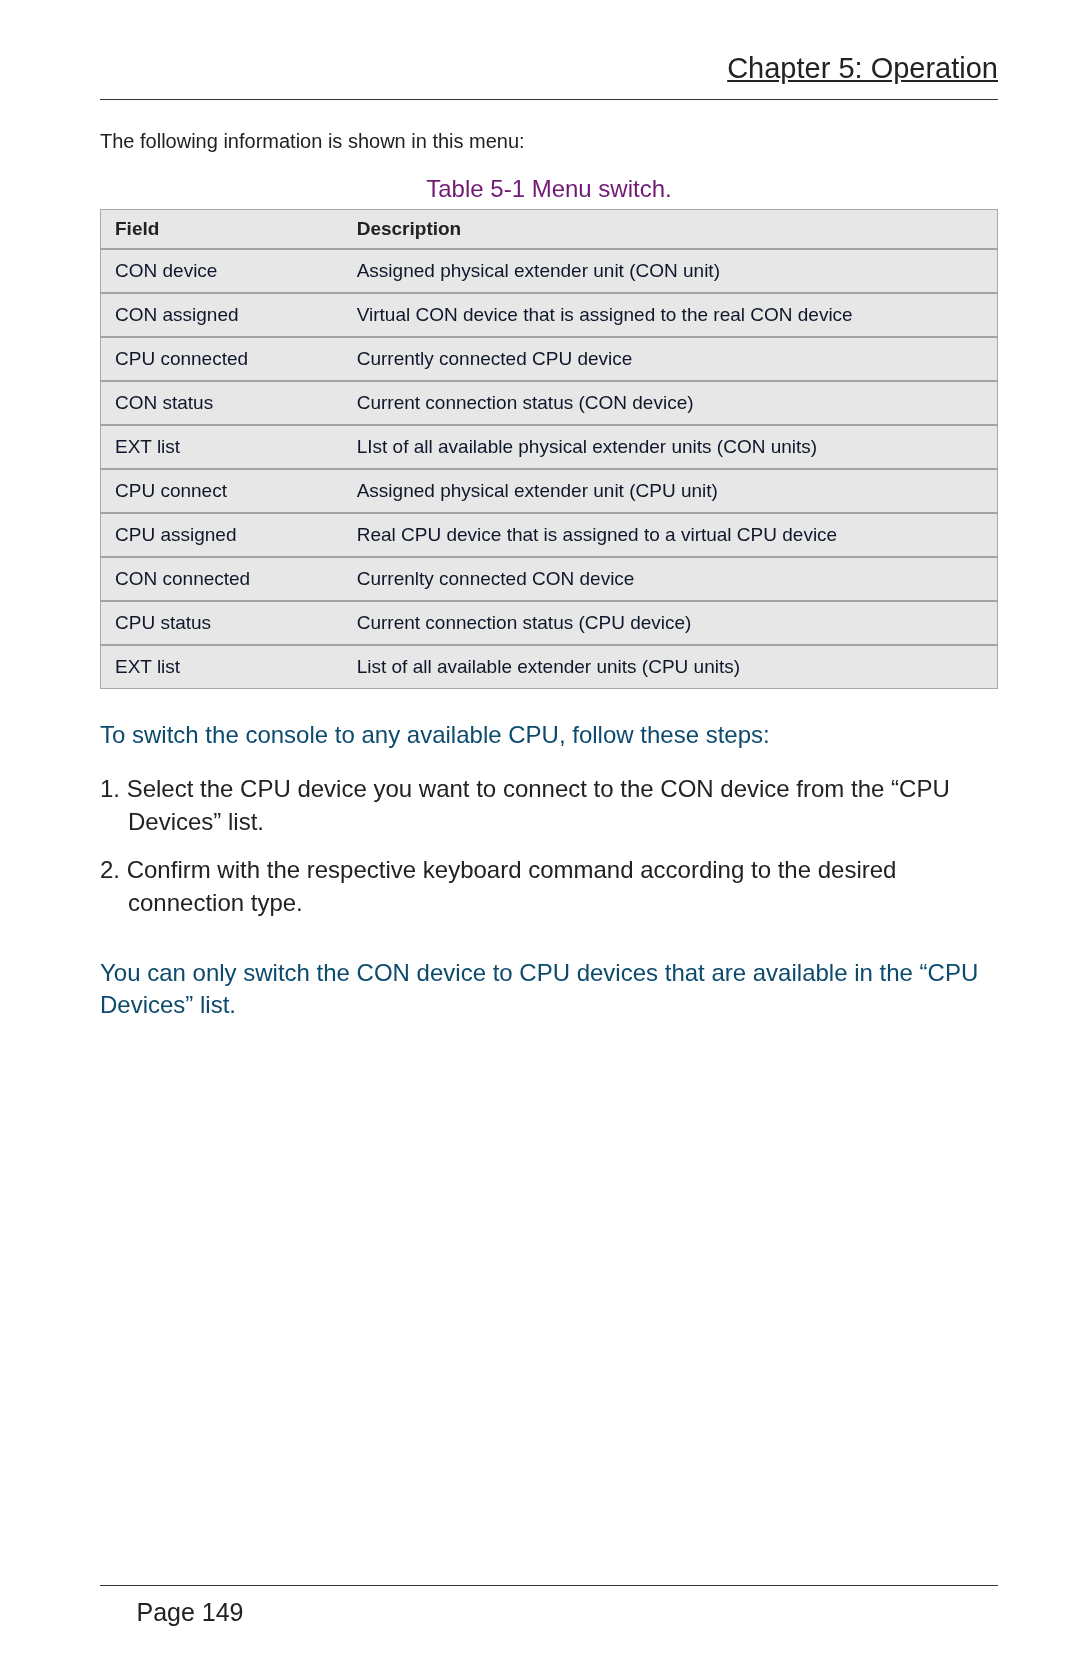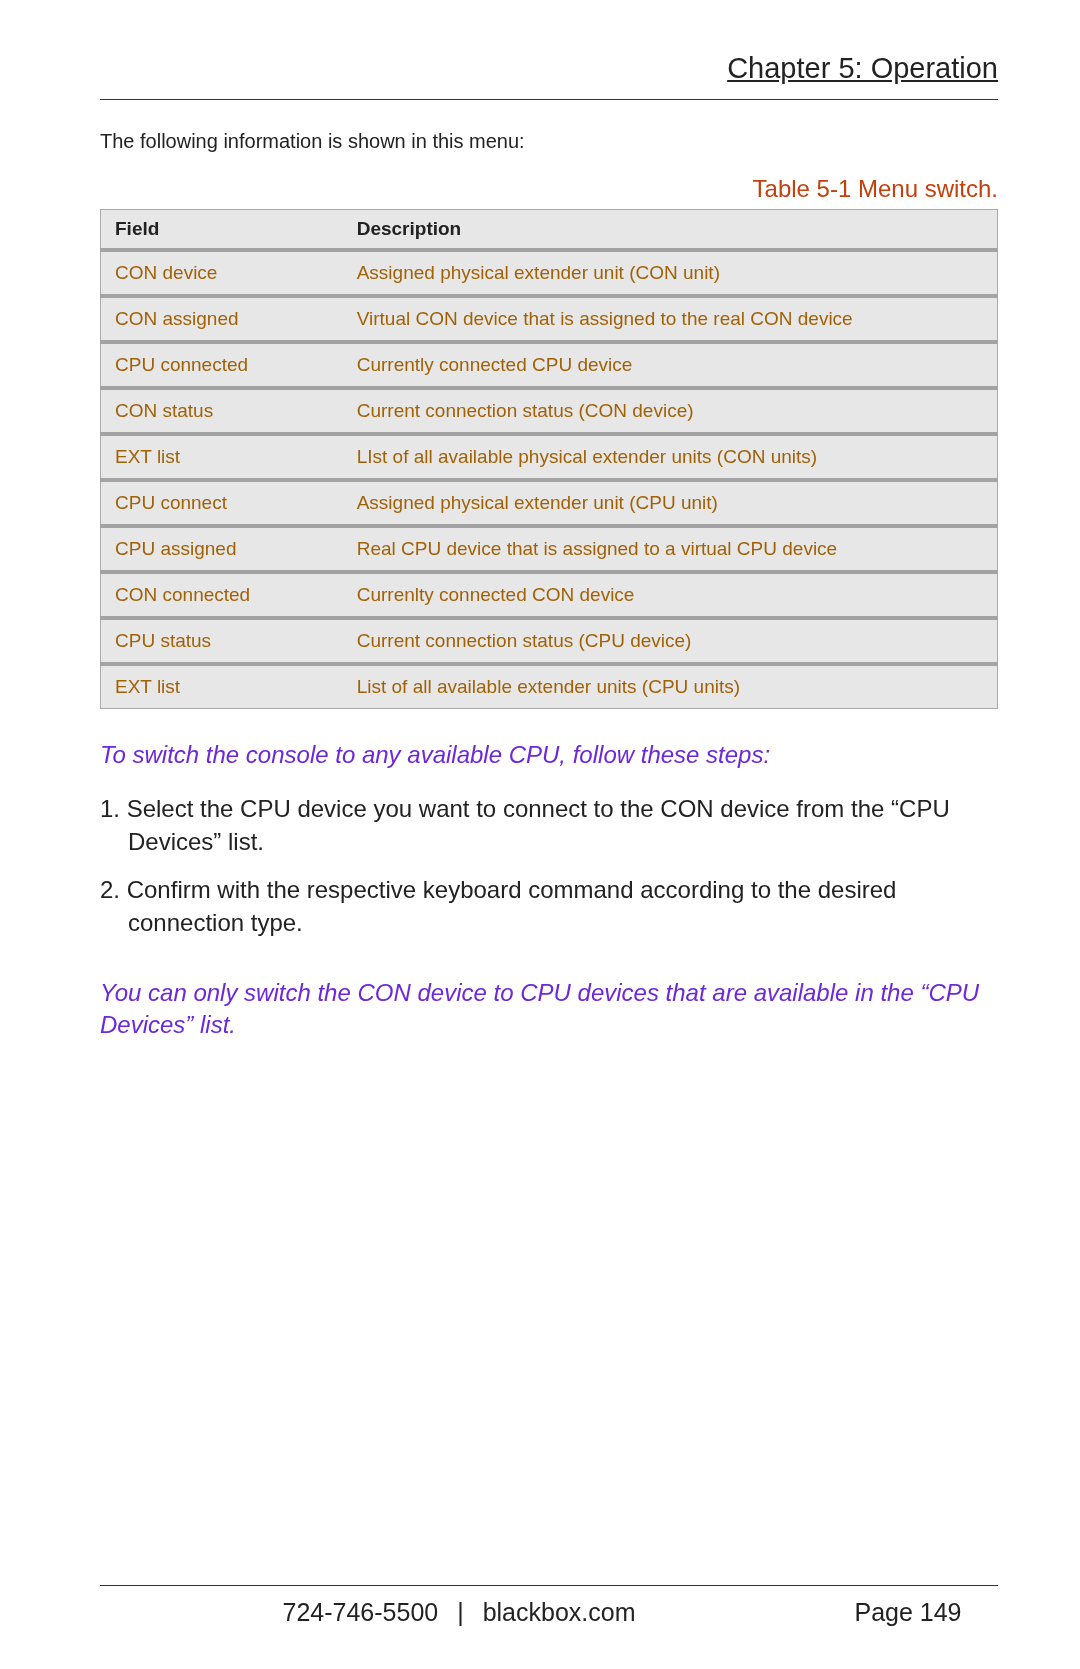--- a/index.html
+++ b/index.html
@@ -27,55 +27,54 @@
       border-bottom: 1px solid #333;
       margin-bottom: 30px;
       text-decoration: underline;
     }
     .intro-text {
       font-size: 20px;
       margin-bottom: 22px;
       color: #222;
     }
     .table-caption {
-      text-align: right;
+      text-align: center;
       font-size: 24px;
       margin-bottom: 6px;
-      color: #c2410c;
+      color: #701a75;
     }
     .menu-table {
       width: 100%;
       border-collapse: collapse;
       background: #e7e7e7;
       border: 1px solid #aaa;
       margin-bottom: 30px;
     }
     .menu-table th {
       text-align: left;
       font-weight: 700;
       font-size: 19px;
       padding: 8px 14px 8px 14px;
       color: #222;
       border-bottom: 1px solid #aaa;
     }
     .menu-table td {
       font-size: 19px;
       padding: 10px 14px;
-      border-top: 4px solid #a3a3a3;
-      color: #a16207;
+      border-top: 2px solid #a3a3a3;
+      color: #0f172a;
     }
     .menu-table td:first-child {
       width: 27%;
     }
     .body-text {
       font-size: 24px;
       margin-bottom: 22px;
       line-height: 1.35;
-      color: #6d28d9;
-      font-style: italic;
+      color: #0c4a6e;
     }
     .steps {
       margin-bottom: 22px;
     }
     .step-item {
       font-size: 24px;
       line-height: 1.35;
       margin-bottom: 16px;
       padding-left: 28px;
       text-indent: -28px;
@@ -166,19 +165,14 @@
 <div class="body-text">To switch the console to any available CPU, follow these steps:</div>
 
 <div class="steps" id="steps-container">
     <div class="step-item">1. Select the CPU device you want to connect to the CON device from the “CPU Devices” list.</div>
     <div class="step-item">2. Confirm with the respective keyboard command according to the desired connection type.</div>
   </div>
 
 <div class="body-text">You can only switch the CON device to CPU devices that are available in the “CPU Devices” list.</div>
 
 <div class="footer">
-  <div class="footer-left">
-    <span>724-746-5500</span>
-    <span class="footer-sep">|</span>
-    <span>blackbox.com</span>
-  </div>
   <div class="footer-right">Page 149</div>
 </div>
 
 </body></html>

